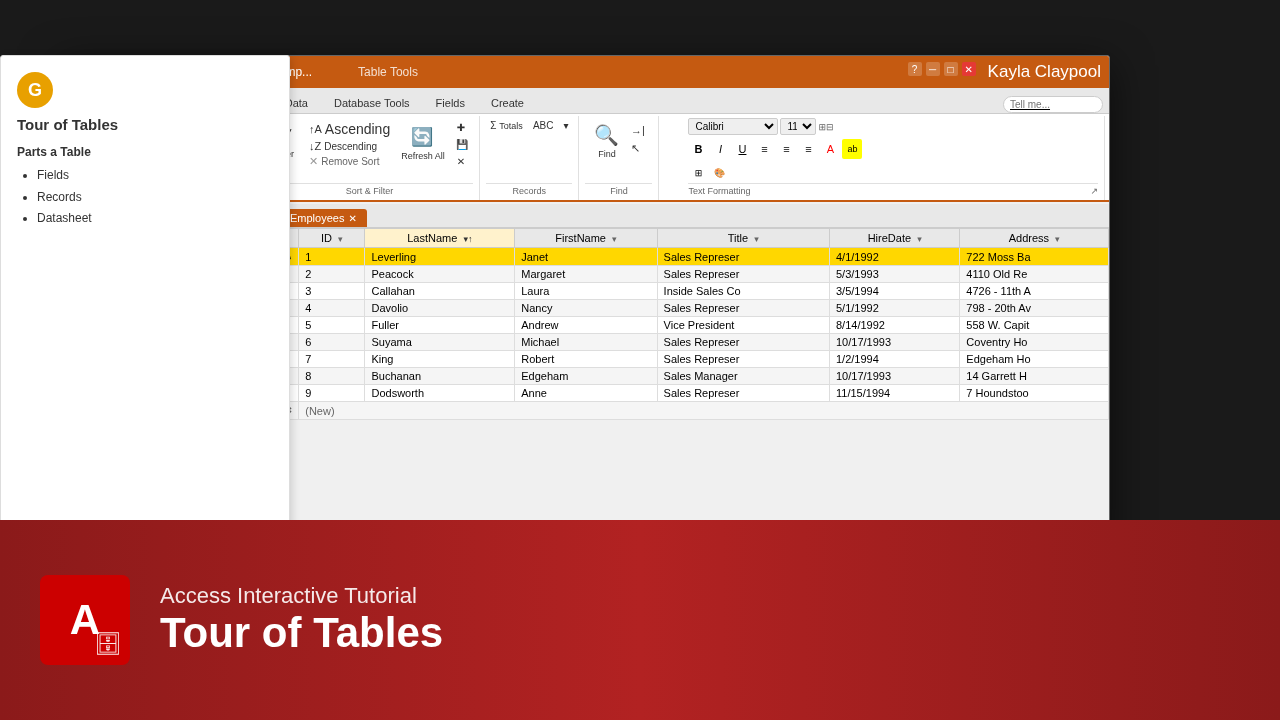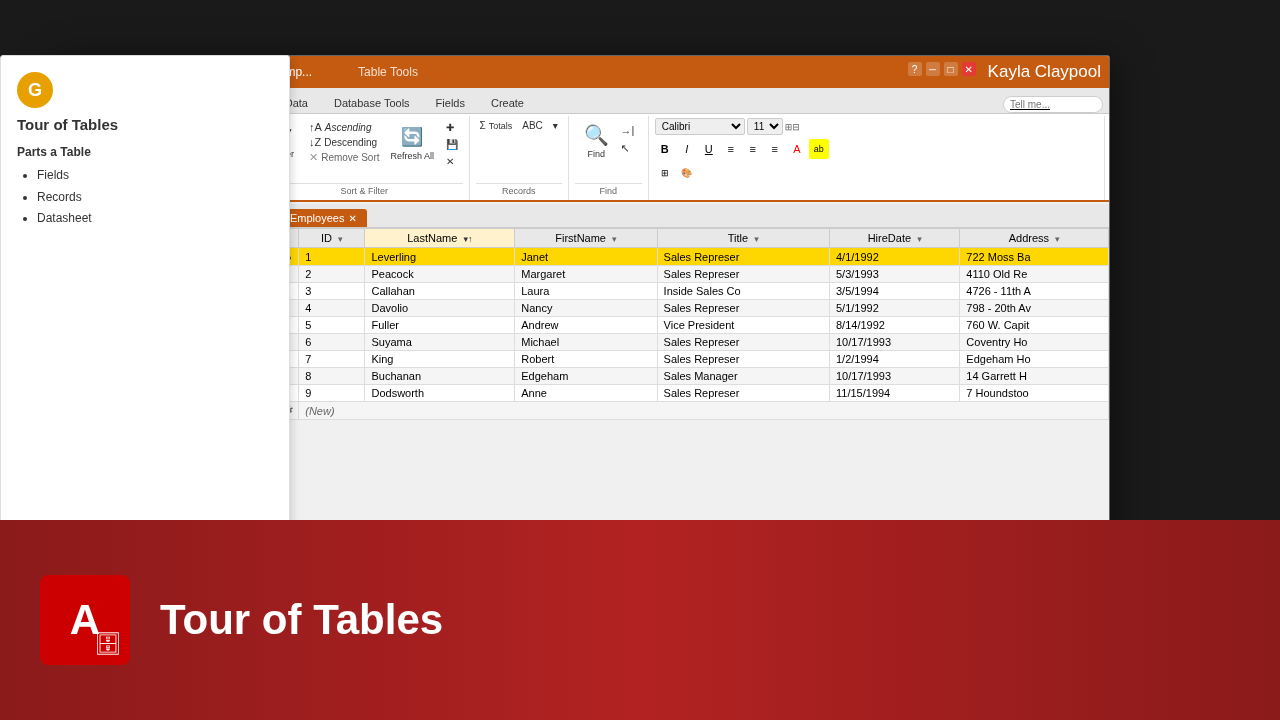--- a/index.html
+++ b/index.html
@@ -105,21 +105,21 @@
       font-weight: normal; cursor: pointer; white-space: nowrap; position: sticky; top: 0;
       display: table-cell; vertical-align: middle;
     }
     table.data-table th.sorted { background: #fff2cc; margin-top: 8px; }
     table.data-table td {
       border: 1px solid #ddd; padding: 2px 6px; white-space: nowrap;
     }
     table.data-table tr:nth-child(odd) td { background: white; }
     table.data-table tr:nth-child(even) td { background: #f5f5f5; }
     table.data-table tr.selected td { background: #ffd700; }
-    table.data-table tr.new-row td { color: #666; font-style: italic; }
+    table.data-table tr.new-row td { color: #666; }
     .col-arrow { font-size: 9px; color: #666; margin-left: 3px; }
     .col-sorted { color: #333; }
     .row-selector { width: 14px; background: #e8e8e8; border-right: 1px solid #ccc; }
     .pencil-cell { background: #e0e8f0; text-align: center; }
 
     
     .sidebar-panel {
       position: absolute; top: 55px; left: 0; width: 290px; height: 490px;
       background: white; border: 1px solid #ddd; border-radius: 3px;
       padding: 16px; font-family: Arial, sans-serif; box-shadow: 2px 2px 8px rgba(0,0,0,0.15);
@@ -222,21 +222,21 @@
 
     <div class="ribbon-group" style="min-width:120px;">
       <div class="ribbon-group-content" style="align-items:flex-start; gap:4px;">
         <div class="ribbon-btn">
           <div class="ribbon-btn-icon" style="font-size:20px;">▽</div>
           <div style="font-size:9px;">Filter</div>
         </div>
         <div style="display:flex; flex-direction:column; gap:1px; margin-top:2px;">
           <div class="sort-btn">
             <span class="sort-btn-icon">↑A</span>
-            <span style="font-size:10px;font-style:italic;">Ascending</span>
+            <span style="font-size:14px;">Ascending</span>
           </div>
           <div class="sort-btn">
             <span class="sort-btn-icon">↓Z</span>
             <span style="font-size:10px;">Descending</span>
           </div>
           <div class="sort-btn">
             <span class="sort-btn-icon" style="color:#999;">✕</span>
             <span style="font-size:10px; color:#666;">Remove Sort</span>
           </div>
         </div>
@@ -288,21 +288,21 @@
             <span style="font-size:11px;">→|</span>
           </div>
           <div class="ribbon-btn ribbon-btn-small">
             <span style="font-size:11px;">↖</span>
           </div>
         </div>
       </div>
       <div class="ribbon-group-label">Find</div>
     </div>
 
-    <div class="ribbon-group" style="min-width:160px; flex:1;">
+    <div class="ribbon-group" style="min-width:160px; flex:1;margin-left:23px;">
       <div class="ribbon-group-content" style="flex-direction:column; width:100%;">
         <div class="font-row">
           <select class="font-select">
             <option>Calibri</option>
           </select>
           <select class="font-size-select">
             <option>11</option>
           </select>
           <span style="font-size:9px; color:#666;">⊞⊟</span>
         </div>
@@ -313,20 +313,24 @@
           <div class="font-btn">≡</div>
           <div class="font-btn">≡</div>
           <div class="font-btn">≡</div>
           <div class="font-btn" style="color:red;">A</div>
           <div class="font-btn" style="background:#ffff00; font-size:9px;">ab</div>
         </div>
         <div class="font-row" style="margin-top:2px;">
           <div class="font-btn" style="font-size:9px;">⊞</div>
           <div class="font-btn" style="font-size:9px;">🎨</div>
         </div>
+      </div>
+      <div class="ribbon-group-label" style="display:flex; justify-content:space-between; width:100%;">
+        <span>Text Formatting</span>
+          <span>↗</span>
       </div>
     </div>
   </div>
 
   <div class="nav-pane">
     <div class="nav-header">
       <span>All Access Objec...</span>
       <span>⊜ »</span>
     </div>
 
@@ -455,21 +459,21 @@
     <td>5/1/1992</td>
     <td>798 - 20th Av</td>
   </tr>
             <tr>
     <td class="row-selector"></td>
     <td>5</td>
     <td>Fuller</td>
     <td>Andrew</td>
     <td>Vice President</td>
     <td>8/14/1992</td>
-    <td>760 W. Capit</td>
+    <td>558 W. Capit</td>
   </tr>
             <tr>
     <td class="row-selector"></td>
     <td>6</td>
     <td>Suyama</td>
     <td>Michael</td>
     <td>Sales Represer</td>
     <td>10/17/1993</td>
     <td>Coventry Ho</td>
   </tr>
@@ -523,15 +527,16 @@
       <li>Datasheet</li>
     </ul>
 </div>
 
 <div class="bottom-overlay">
   <div class="access-logo">
     <span class="access-logo-a">A</span>
     <span class="access-logo-db">🗄</span>
   </div>
   <div class="bottom-text">
+    <div class="bottom-subtitle">Access Interactive Tutorial</div>
     <div class="bottom-title">Tour of Tables</div>
   </div>
 </div>
 
 </body></html>

